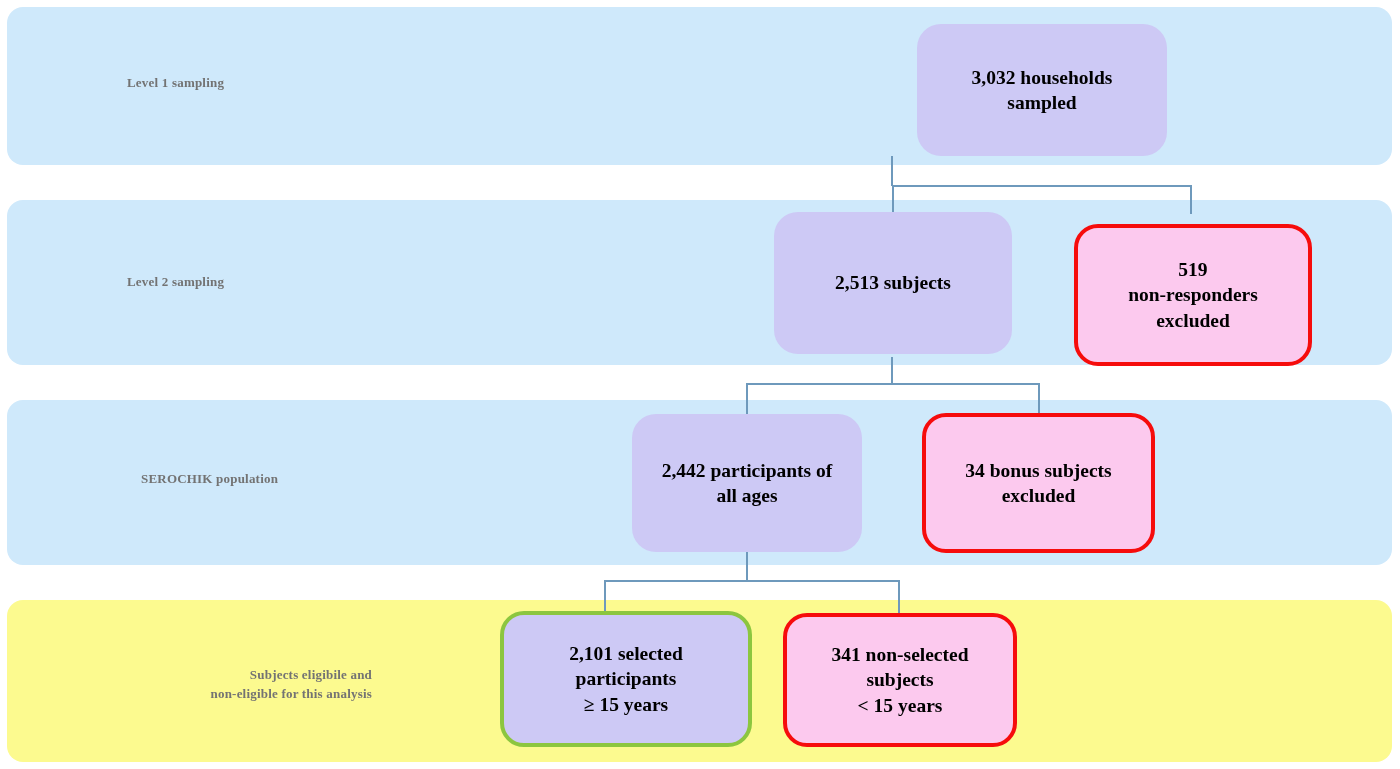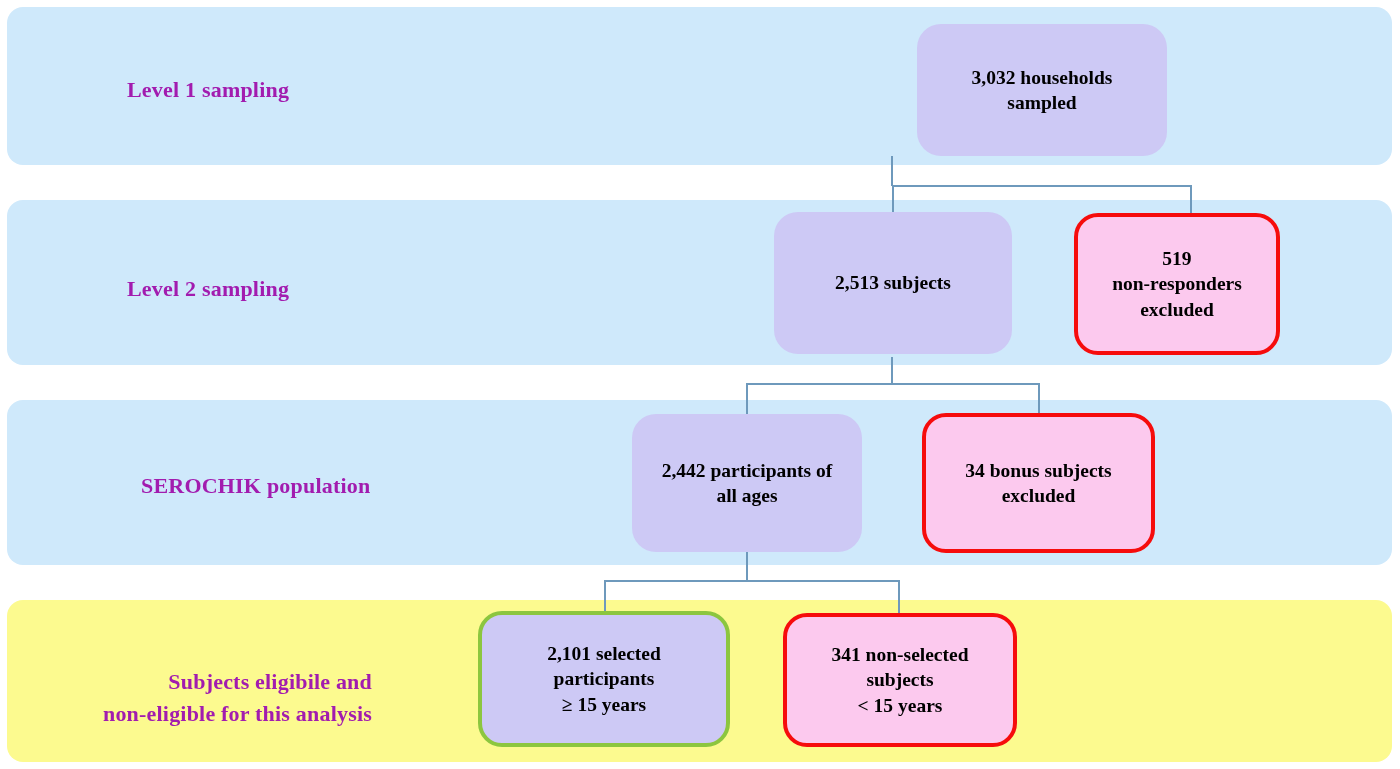--- a/index.html
+++ b/index.html
@@ -30,22 +30,22 @@
 
   #band-1 { top: 7px;   height: 158px; }
   #band-2 { top: 200px; height: 165px; }
   #band-3 { top: 400px; height: 165px; }
   #band-4 { top: 600px; height: 162px; }
 
   
   .stage-label {
     position: absolute;
     font-weight: bold;
-    font-size: 22px;
-    color: #a21caf;
+    font-size: 13px;
+    color: #737373;
     line-height: 1.45;
     letter-spacing: 0.2px;
     white-space: pre-line;
   }
   #label-1 { left: 127px; top: 74px;  }
   #label-2 { left: 127px; top: 273px; }
   #label-3 { left: 105px; top: 470px; margin-left: 36px; }
   #label-4 { left: 104px; top: 650px; text-align: right; width: 280px; left: 92px; margin-top: 16px; }
 
   
@@ -72,24 +72,24 @@
     background: #fcc9ee;
     border: 4px solid #f60c0c;
   }
   .node-purple-green {
     background: #cdc9f5;
     border: 4px solid #8cc63f;
   }
 
   #node-households  { left: 917px; top: 24px;  width: 250px; height: 132px; }
   #node-subjects    { left: 774px; top: 212px; width: 238px; height: 142px; }
-  #node-nonresp     { left: 1074px; top: 213px; width: 206px; height: 142px; text-align: center; }
+  #node-nonresp     { left: 1074px; top: 224px; width: 238px; height: 142px; text-align: center; }
   #node-participants{ left: 632px; top: 414px; width: 230px; height: 138px; }
   #node-bonus       { left: 922px; top: 413px; width: 233px; height: 140px; }
-  #node-selected    { left: 478px; top: 611px; width: 252px; height: 136px; }
+  #node-selected    { left: 500px; top: 611px; width: 252px; height: 136px; }
   #node-nonselected { left: 783px; top: 613px; width: 234px; height: 134px; }
 
   
   .conn {
     position: absolute;
     background: #6e99bc;
   }
   .conn-v { width: 2px; }
   .conn-h { height: 2px; }
 

